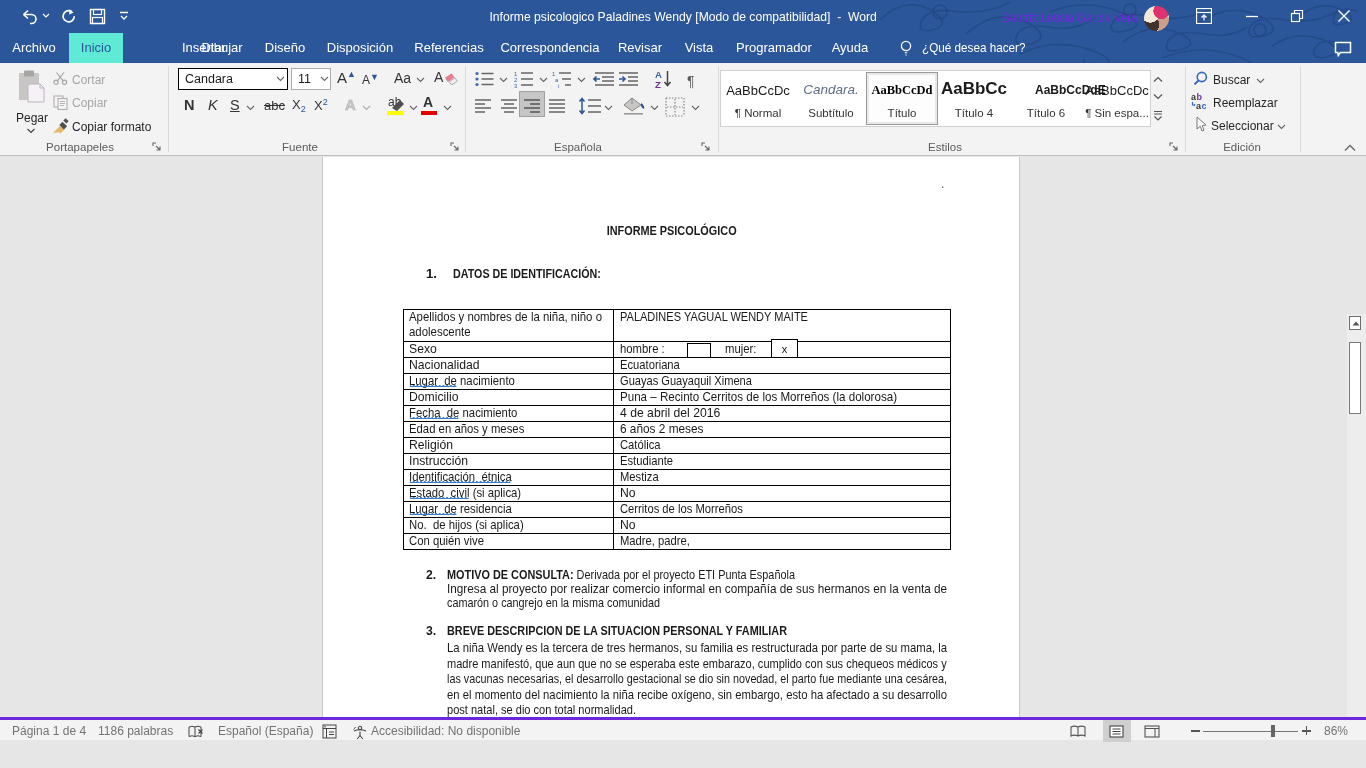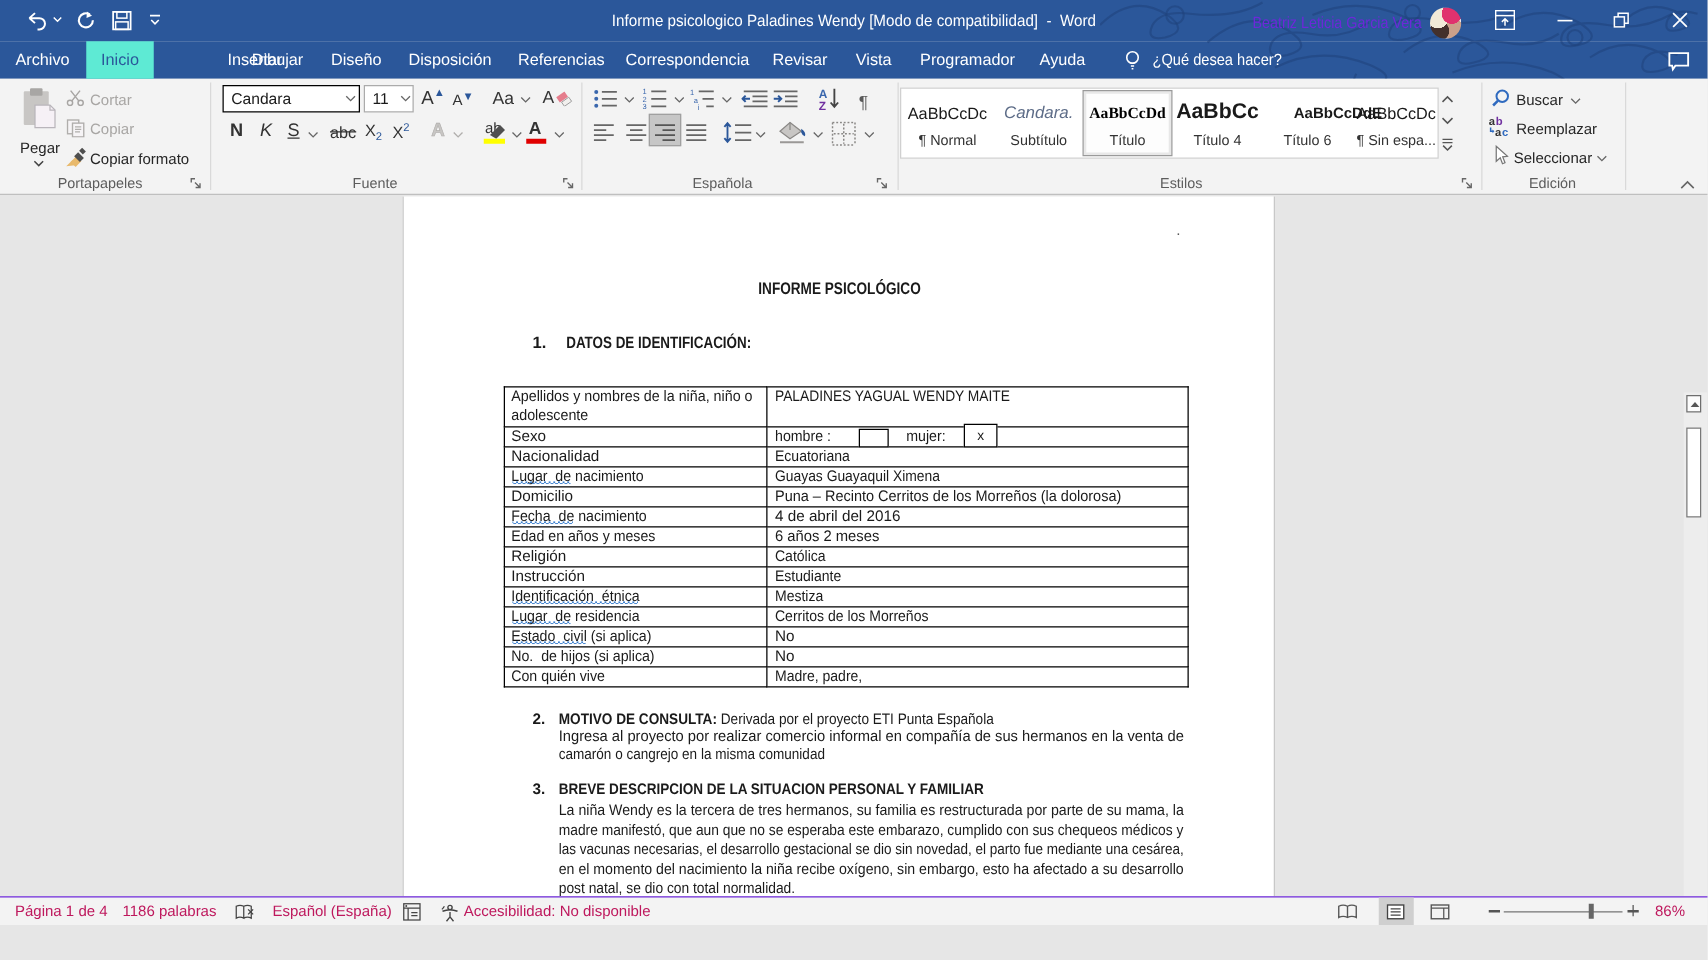--- a/index.html
+++ b/index.html
@@ -46,21 +46,21 @@
     background: radial-gradient(circle at 2px 0.4px, rgba(0,0,0,0) 1.1px, #3a7ecd 1.2px 2px, rgba(0,0,0,0) 2.1px);
     background-size: 4px 3px; background-repeat: repeat-x; }
   #dtable { position:absolute; left:80px; top:152px; width:548px; border-collapse:collapse; table-layout:fixed; }
   #dtable td { border:1px solid #000; font-size:12.2px; color:#1a1a1a; padding:0 0 0 5px; vertical-align:top; line-height:15px; height:15px; }
   #dtable td.c2 { padding-left:6px; }
 
   
   #vscroll { position:absolute; top:157px; left:1347px; width:19px; height:560px; background:#ededed;}
 
   
-  #statusbar { position:absolute; top:717px; left:0; width:1366px; height:23px; background:#f3f3f3; border-top:1px solid #6d28d9; font-size:12px; color:#be185d; }
+  #statusbar { position:absolute; top:717px; left:0; width:1366px; height:23px; background:#f3f3f3; border-top:3px solid #6d28d9; font-size:12px; color:#737373; }
   .sbi { position:absolute; top:4px; }
 
   
   #taskbar { position:absolute; top:740px; left:0; width:1366px; height:28px; background:#1d4ed8;margin-top:31px; }
   .tico { position:absolute; top:3px; width:22px; height:22px; }
   .tuline { position:absolute; top:26px; height:2px; background:#76b9ed; }
 </style>
 </head>
 <body>
 <div id="screen">
@@ -439,26 +439,26 @@
             </tr>
         <tr>
               <td>Instrucción</td>
               <td class="c2"><span class="cx" style="transform:scaleX(0.92);">Estudiante</span></td>
             </tr>
         <tr>
               <td><span class="cx" style="transform:scaleX(0.93);"><span class="sq">Identificación&nbsp; étnica</span></span></td>
               <td class="c2"><span class="cx" style="transform:scaleX(0.92);">Mestiza</span></td>
             </tr>
         <tr>
+              <td><span class="cx" style="transform:scaleX(0.93);"><span class="sq">Estado&nbsp; civil</span> (si aplica)</span></td>
+              <td class="c2">No</td>
+            </tr>
+        <tr>
               <td><span class="cx" style="transform:scaleX(0.93);"><span class="sq">Lugar&nbsp; de</span> residencia</span></td>
               <td class="c2"><span class="cx" style="transform:scaleX(0.92);">Cerritos de los Morreños</span></td>
-            </tr>
-        <tr>
-              <td><span class="cx" style="transform:scaleX(0.93);"><span class="sq">Estado&nbsp; civil</span> (si aplica)</span></td>
-              <td class="c2">No</td>
             </tr>
         <tr>
               <td><span class="cx" style="transform:scaleX(0.93);">No.&nbsp; de hijos (si aplica)</span></td>
               <td class="c2">No</td>
             </tr>
         <tr>
               <td><span class="cx" style="transform:scaleX(0.93);">Con quién vive</span></td>
               <td class="c2"><span class="cx" style="transform:scaleX(0.92);">Madre, padre,</span></td>
             </tr>
       </tbody>

